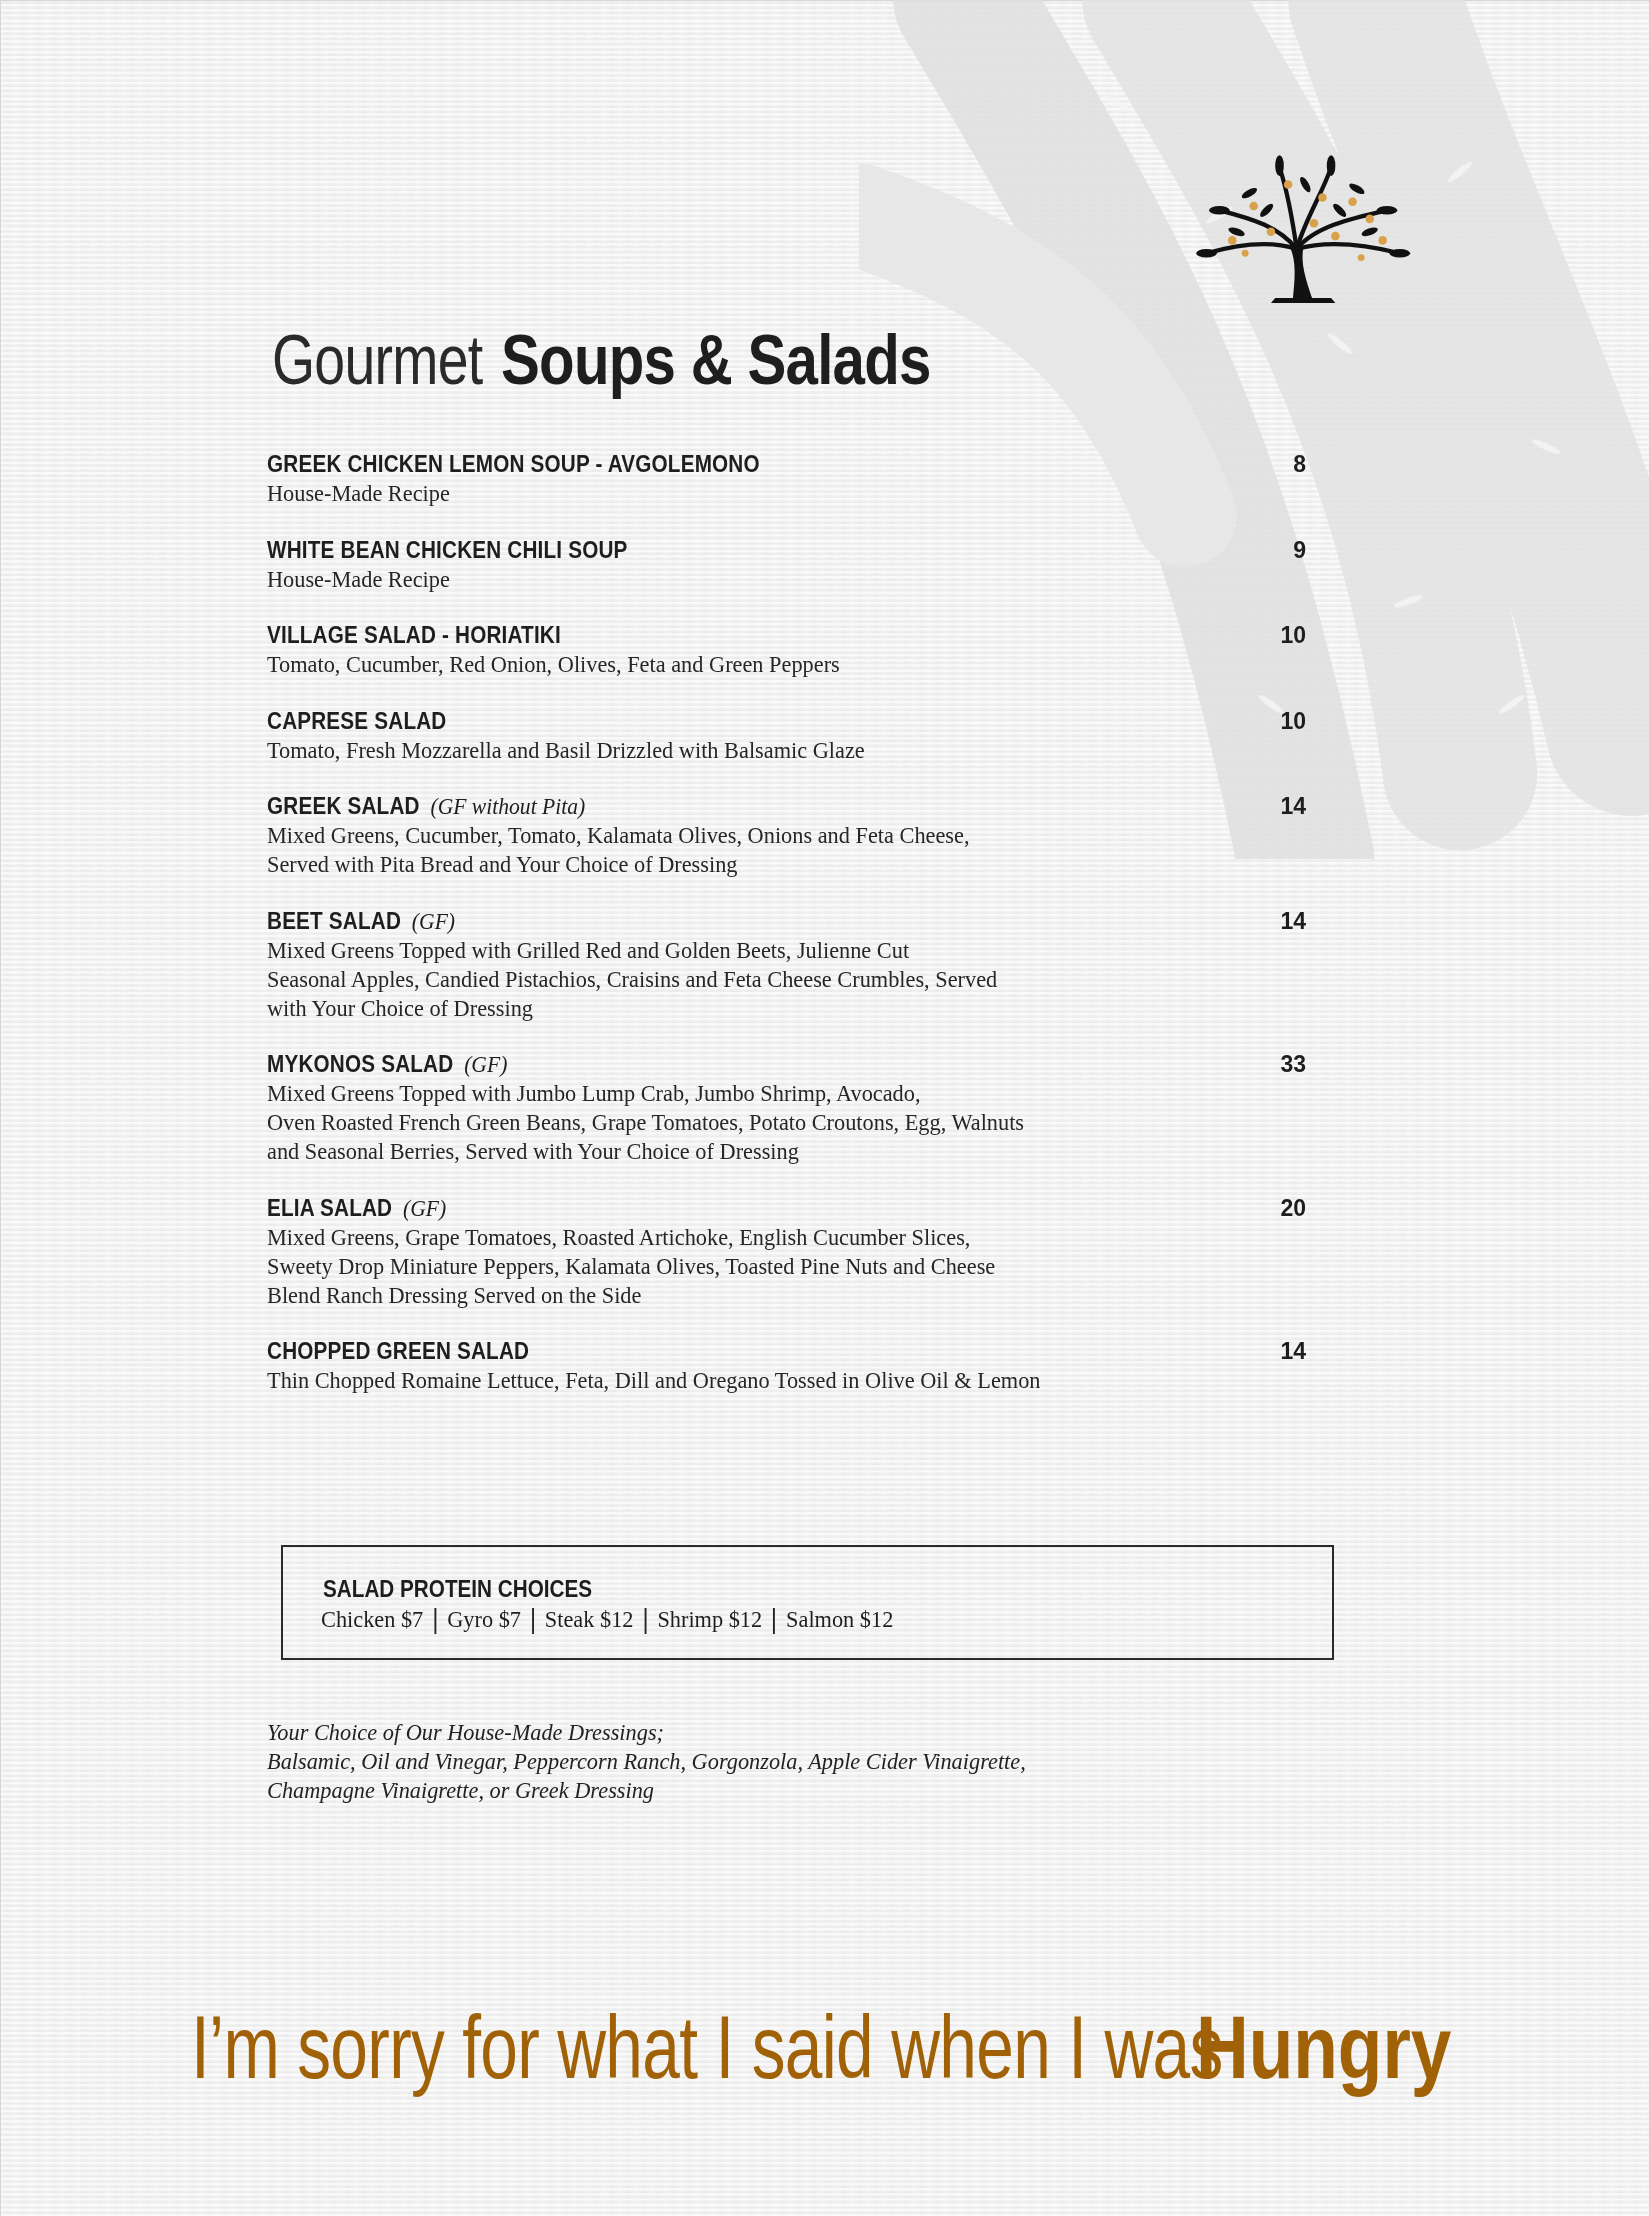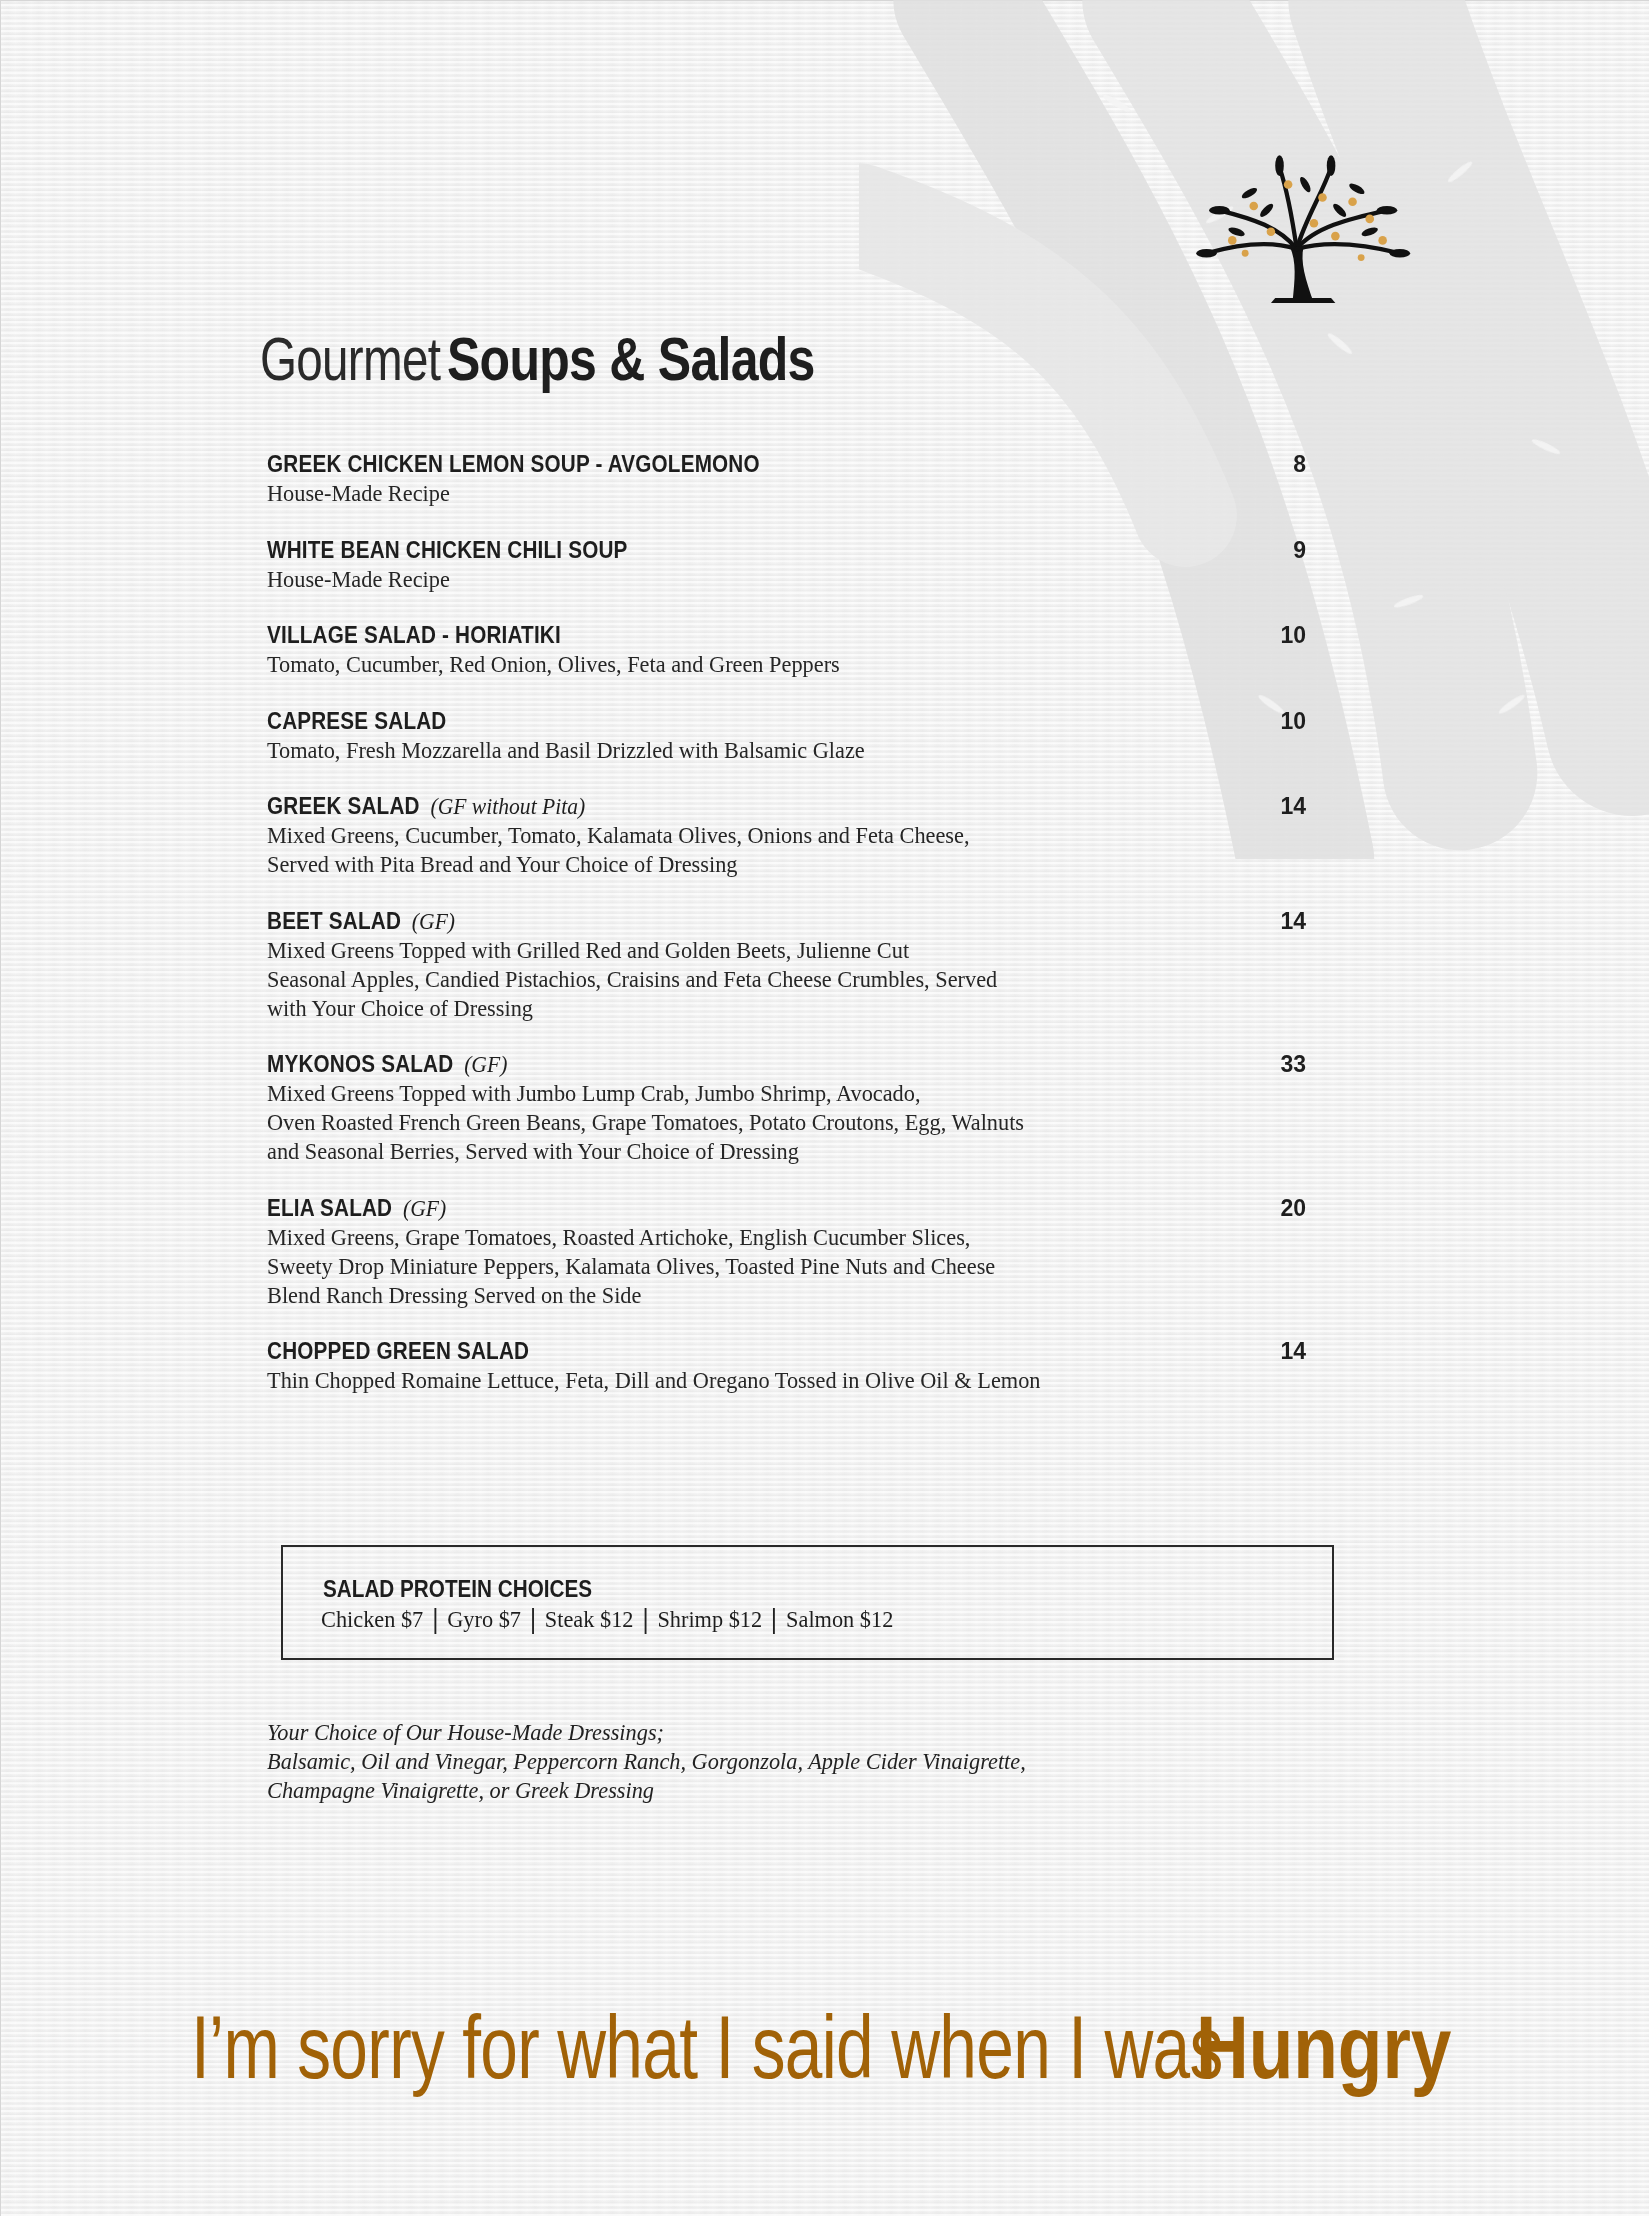--- a/index.html
+++ b/index.html
@@ -5,21 +5,21 @@
   html,body{margin:0;padding:0;}
   body{width:1649px;height:2216px;position:relative;overflow:hidden;
     background:#f3f3f3;
     background-image:
       repeating-linear-gradient(0deg, rgba(255,255,255,0.55) 0px, rgba(255,255,255,0.55) 1.7px, rgba(220,220,220,0.35) 2.6px, rgba(255,255,255,0) 5.2px),
       repeating-linear-gradient(90deg, rgba(255,255,255,0.25) 0px, rgba(230,230,230,0.2) 7.7px, rgba(255,255,255,0.25) 15.5px);
     font-family:"Liberation Sans",sans-serif;color:#1e1e1e;}
   .frame{position:absolute;left:0;top:0;width:1648px;height:2215px;border:0.9px solid #d6d6d6;}
   .leaves{position:absolute;right:0;top:0;width:790px;height:859px;pointer-events:none;}
   .logo{position:absolute;left:1185px;top:150px;width:232px;height:155px;}
-  .title{position:absolute;left:260px;top:308px;font-size:61px;line-height:103px;white-space:nowrap;letter-spacing:-0.9px;}
+  .title{position:absolute;left:272px;top:308px;font-size:71px;line-height:103px;white-space:nowrap;letter-spacing:-0.9px;}
   .title .light{font-family:"Liberation Sans Narrow","Liberation Sans",sans-serif;font-weight:300;color:#2a2a2a;-webkit-text-stroke:0;transform:scaleX(0.78);display:inline-block;transform-origin:left;font-weight:normal;}
   .title .light{font-stretch:condensed;}
   .title .bold{font-weight:bold;display:inline-block;transform:scaleX(0.82);transform-origin:left;margin-left:-60px;}
   .items{position:absolute;left:267px;top:450px;width:1039px;}
   .item{position:relative;margin-bottom:27.5px;}
   .item-head{font-family:"Liberation Sans",sans-serif;font-weight:bold;font-size:23px;line-height:29px;letter-spacing:0.2px;display:inline-block;transform:scaleX(0.9);transform-origin:left;white-space:nowrap;}
   .item-note{font-family:"Liberation Serif",serif;font-style:italic;font-weight:normal;font-size:24px;margin-left:12px;letter-spacing:0;}
   .item-desc{font-family:"Liberation Serif",serif;font-size:24px;line-height:29px;color:#262626;white-space:pre-line;transform:scaleX(0.93);transform-origin:left;width:1117px;}
   .price{position:absolute;right:0;top:0;font-weight:bold;font-size:23px;line-height:29px;text-align:right;}
   .protein{position:absolute;left:281px;top:1545px;width:1053px;height:115px;border:2.1px solid #2a2a2a;box-sizing:border-box;}

